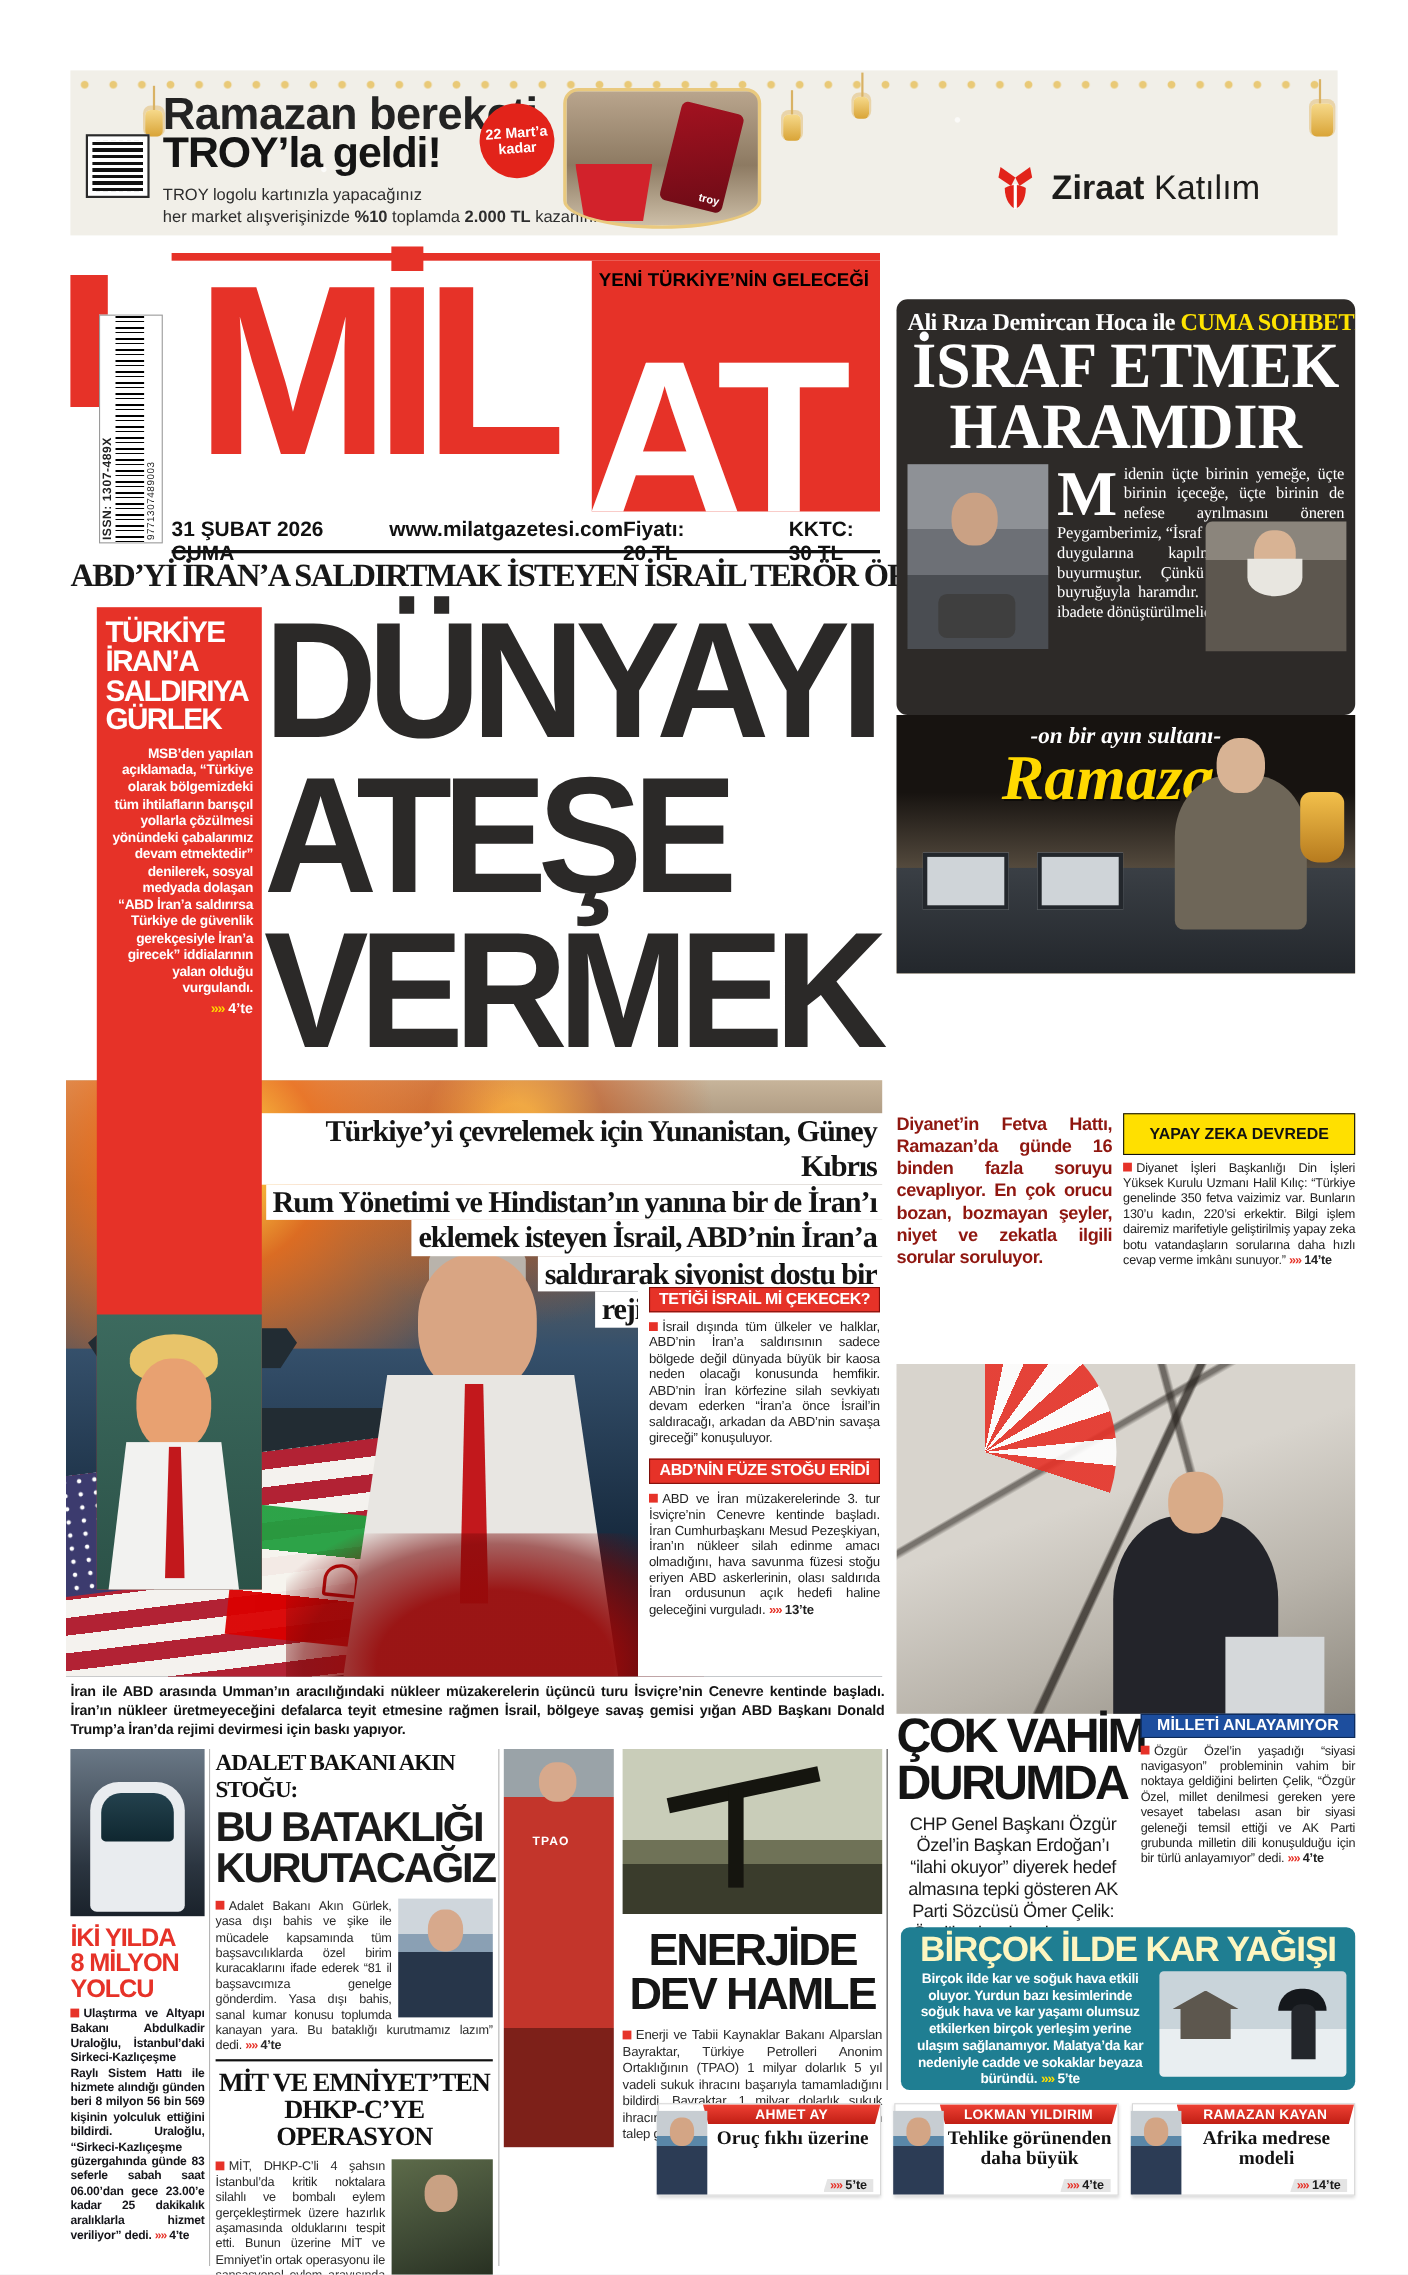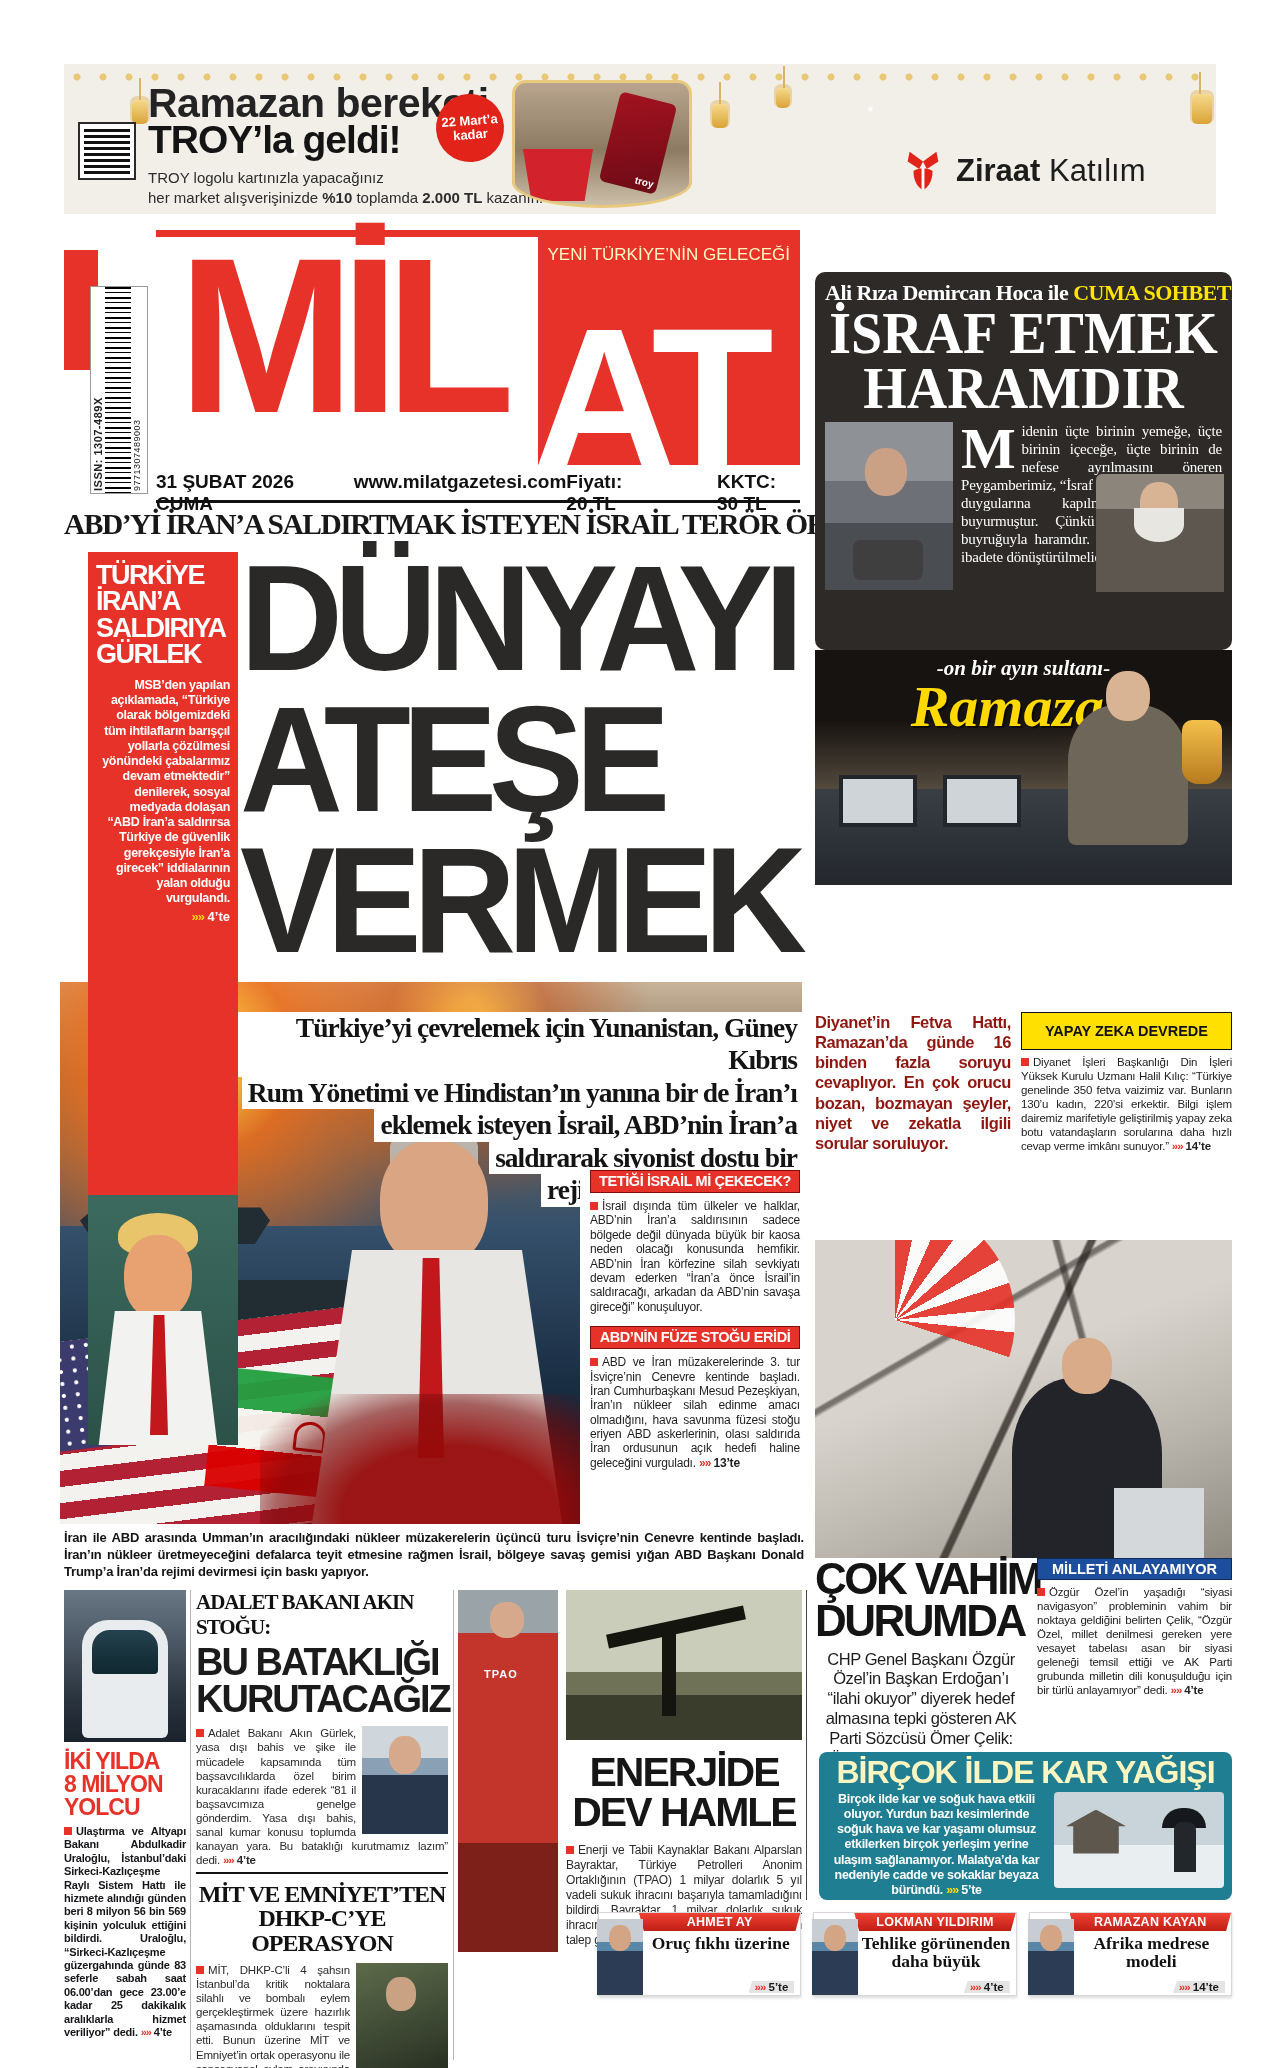--- a/index.html
+++ b/index.html
@@ -54,21 +54,21 @@
   #mh-redblock { position:absolute; left:0; top:22px; width:34px; height:120px; background:#e63228;}
   #mh-barcode { position:absolute; left:26px; top:58px; width:58px; height:208px; background:#fff;
         border:1px solid #9a9a9a; z-index:5; display:flex;}
   #mh-barcode .bars { width:26px; height:100%; background:repeating-linear-gradient(180deg,#000 0 2px,#fff 2px 5px,#000 5px 6px,#fff 6px 10px);}
   #mh-barcode .issn { writing-mode:vertical-rl; transform:rotate(180deg); font-size:11px; font-weight:bold;
         color:#222; letter-spacing:.5px; padding:2px 1px;}
   #mh-logo { position:absolute; left:92px; top:9px; width:644px; height:228px; display:flex;}
   #mh-mil { font-weight:bold; font-size:212px; line-height:200px; color:#e63228; letter-spacing:-14px;
         transform:scaleY(1.04); flex:1; padding-left:22px;}
   #mh-at { position:relative; width:262px; background:#e63228; color:#fff; overflow:hidden;}
-  #mh-tagline { position:absolute; top:8px; right:10px; font-size:17px; font-weight:normal; color:#fef9c3; letter-spacing:0;}
+  #mh-tagline { position:absolute; top:8px; right:10px; font-size:17px; font-weight:bold; color:#000000; letter-spacing:0;}
   #mh-at .at { position:absolute; left:-6px; bottom:-34px; font-weight:bold; font-size:200px; letter-spacing:-10px; line-height:1;}
   #mh-meta { position:absolute; left:92px; top:243px; width:644px; display:flex; font-size:19px; font-weight:bold; color:#111;}
   #mh-meta .w { margin-left:52px;}
   #mh-meta .p { margin-left:auto; margin-right:70px;}
   #mh-rule { position:absolute; left:92px; top:272px; width:644px; height:3px; background:#111;}
 
   
   #strap { left:64px; top:508px; width:744px; font-family:"Liberation Serif", serif;
         font-weight:bold; font-size:29.5px; letter-spacing:-1.5px; color:#181818; white-space:nowrap;}
   #strap .k { color:#e63228;}

